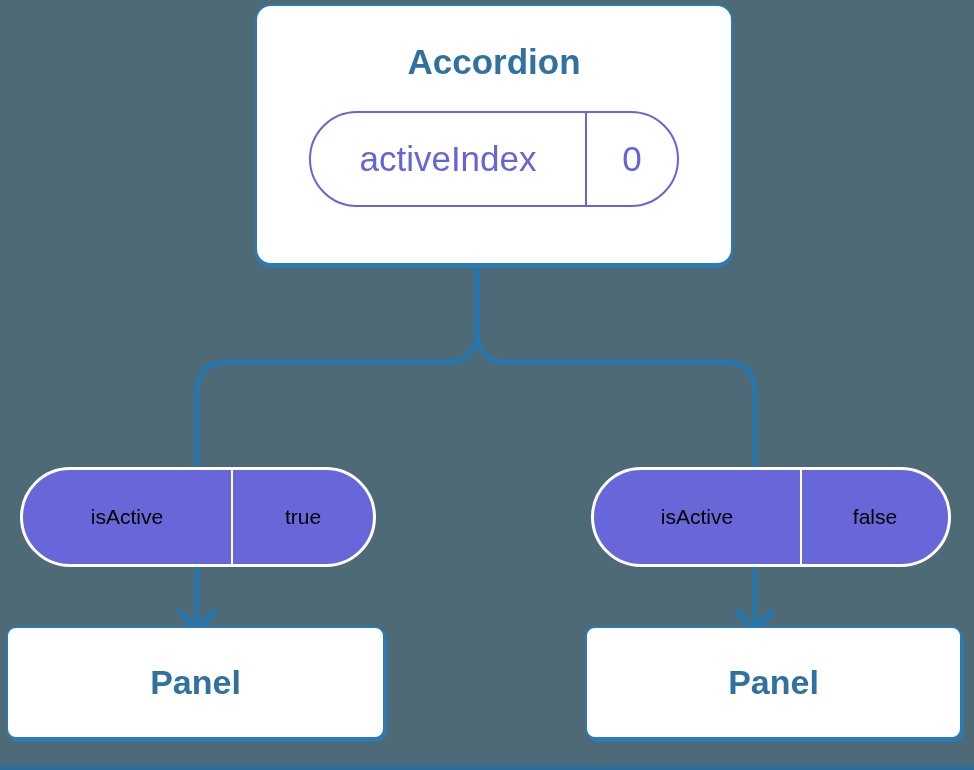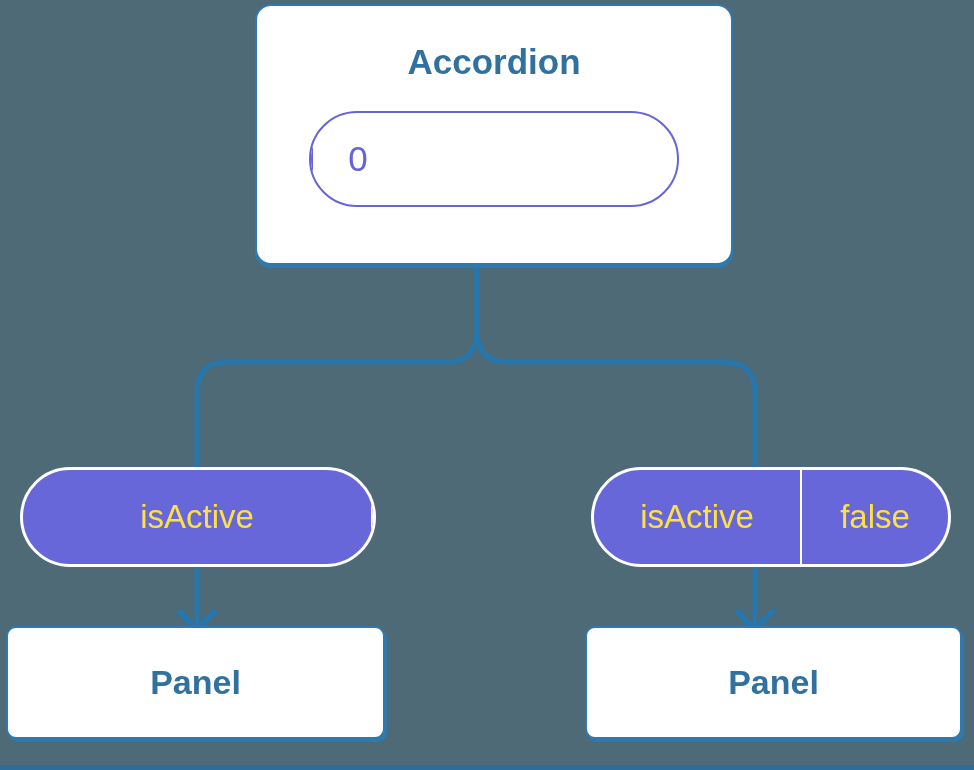--- a/index.html
+++ b/index.html
@@ -62,21 +62,21 @@
     position:absolute;z-index:2;top:467px;height:100px;
     background:var(--purple);
     border:3px solid #fff;
     border-radius:54px;
     box-sizing:border-box;
     display:flex;align-items:stretch;
     overflow:hidden;
   }
   .prop-pill .cell{
     display:flex;align-items:center;justify-content:center;
-    font-size:33px;color:#fde047;
+    font-size:21px;color:#000000;
   }
   .prop-pill .name-cell{flex:1;}
   .prop-pill.pill-left{left:20px;width:356px;}
   .prop-pill.pill-left .value-cell{width:140px;}
   .prop-pill.pill-right{left:591px;width:360px;}
   .prop-pill.pill-right .value-cell{width:146px;}
   .v-divider-white{width:2px;background:#fff;}
 
   
   .panel-box{
@@ -109,28 +109,30 @@
       <path d="M 477 264 V 331 Q 477 362 446 362 H 228 Q 197 362 197 393 V 622"></path>
       <path d="M 477 264 V 331 Q 477 362 508 362 H 724 Q 755 362 755 393 V 622"></path>
       <path stroke-width="6" d="M 180 612 L 197 630 L 214 612"></path>
       <path stroke-width="6" d="M 738 612 L 755 630 L 772 612"></path>
     </g>
   </svg>
 
   <div class="component-box accordion-box">
     <div class="component-title">Accordion</div>
     <div class="state-pill">
+      <span class="cell name-cell">activeIndex</span>
       <span class="v-divider-purple"></span>
       <span class="cell value-cell">0</span>
     </div>
   </div>
 
   <div class="prop-pill pill-left">
     <span class="cell name-cell">isActive</span>
     <span class="v-divider-white"></span>
+    <span class="cell value-cell">true</span>
   </div>
 
   <div class="prop-pill pill-right">
     <span class="cell name-cell">isActive</span>
     <span class="v-divider-white"></span>
     <span class="cell value-cell">false</span>
   </div>
 
   <div class="panel-box panel-left">
     <span class="panel-label">Panel</span>

